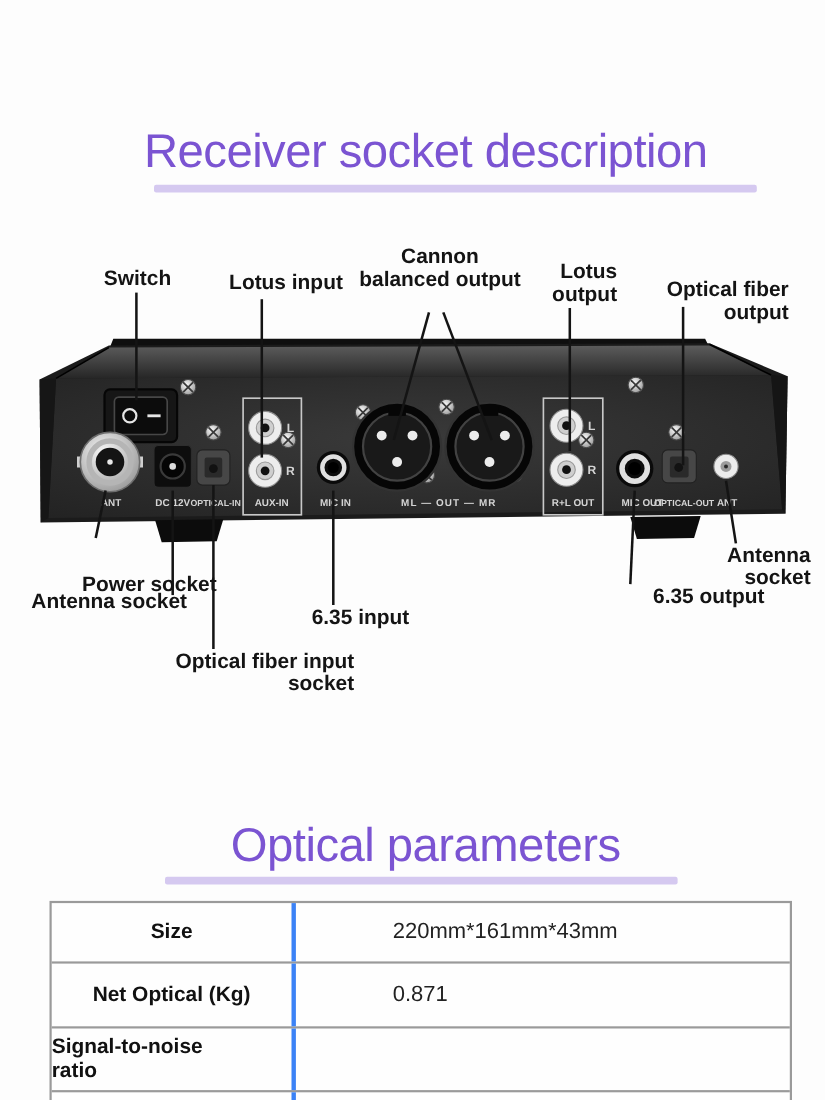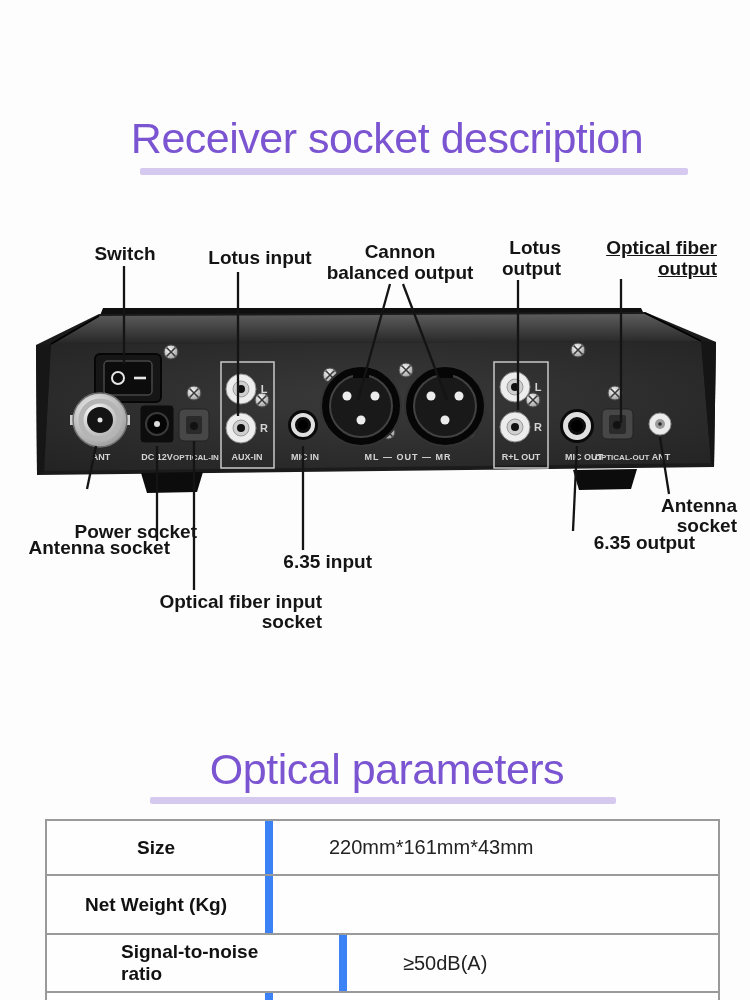--- a/index.html
+++ b/index.html
@@ -22,52 +22,52 @@
   .c-center{text-align:center;}
   .c-left{text-align:right;}
   svg.overlay{position:absolute;left:0;top:0;pointer-events:none;}
   .ptable{
     position:absolute;left:45px;top:819px;width:671px;
     border:2px solid #9a9a9a;background:#fefefe;
   }
   .prow{display:flex;border-top:2px solid #9a9a9a;}
   .prow:first-child{border-top:none;}
   .pl{
-    width:218px;flex:0 0 218px;border-right:8px solid #3b82f6;
+    width:218px;flex:0 0 218px;border-right:4px solid #3b82f6;
     display:flex;align-items:center;justify-content:center;
     font-size:19px;font-weight:bold;color:#111;
   }
-  .pl-wrap{justify-content:flex-start;padding-left:74px;}
+  .pl-wrap{justify-content:flex-start;}
   .pl-wrap span{display:block;width:150px;text-align:left;line-height:22px;}
   .pv{
-    flex:1;display:flex;align-items:center;padding-left:56px;
+    flex:1;display:flex;align-items:center;padding-left:88px;
     font-size:20px;color:#222;
   }
   .svg-label{fill:#d4d4d4;font-family:"Liberation Sans","DejaVu Sans",sans-serif;font-weight:bold;}
 </style>
 </head>
 <body>
 
 <h1 class="sec-title" style="top:102px;">Receiver socket description</h1>
 <div class="title-bar" style="left:140px;top:168px;width:548px;"></div>
 
 <h1 class="sec-title" style="top:733px;">Optical parameters</h1>
 <div class="title-bar" style="left:150px;top:797px;width:466px;"></div>
 
 <div class="clabel c-center" style="left:80px;top:244px;width:90px;">Switch</div>
 <div class="clabel c-center" style="left:200px;top:248px;width:120px;">Lotus input</div>
-<div class="clabel c-center" style="left:325px;top:241px;width:150px;line-height:21px;">
+<div class="clabel c-center" style="left:325px;top:223px;width:150px;line-height:21px;">
   <span>Cannon</span><br>
   <span>balanced output</span>
 </div>
 <div class="clabel c-left" style="left:481px;top:237px;width:80px;line-height:21px;">
   <span>Lotus</span><br>
   <span>output</span>
 </div>
-<div class="clabel c-left" style="left:602px;top:237px;width:115px;line-height:21px;text-decoration:underline;">
+<div class="clabel c-left" style="left:602px;top:253px;width:115px;line-height:21px;">
   <span>Optical fiber</span><br>
   <span>output</span>
 </div>
 
 <div class="clabel c-left" style="left:20px;top:490px;width:150px;margin-top:48px;">Antenna socket</div>
 <div class="clabel c-left" style="left:67px;top:522px;width:130px;">Power socket</div>
 <div class="clabel c-left" style="left:152px;top:592px;width:170px;">
   <span>Optical fiber input</span><br>
   <span>socket</span>
 </div>
@@ -287,25 +287,25 @@
     <line x1="660" y1="437" x2="669" y2="494"></line>
   </g>
 </svg>
 
 <div class="ptable">
   <div class="prow" style="height:53px;">
     <div class="pl">Size</div>
     <div class="pv">220mm*161mm*43mm</div>
   </div>
   <div class="prow" style="height:57px;">
-    <div class="pl">Net Weight (Kg)</div>
+    <div class="pl">Net Optical (Kg)</div>
+    <div class="pv">0.871</div>
   </div>
   <div class="prow" style="height:56px;">
     <div class="pl pl-wrap">
       <span>Signal-to-noise ratio</span>
     </div>
-    <div class="pv">≥50dB(A)</div>
   </div>
   <div class="prow" style="height:40px;">
     <div class="pl"></div>
     <div class="pv"></div>
   </div>
 </div>
 
 </body></html>

